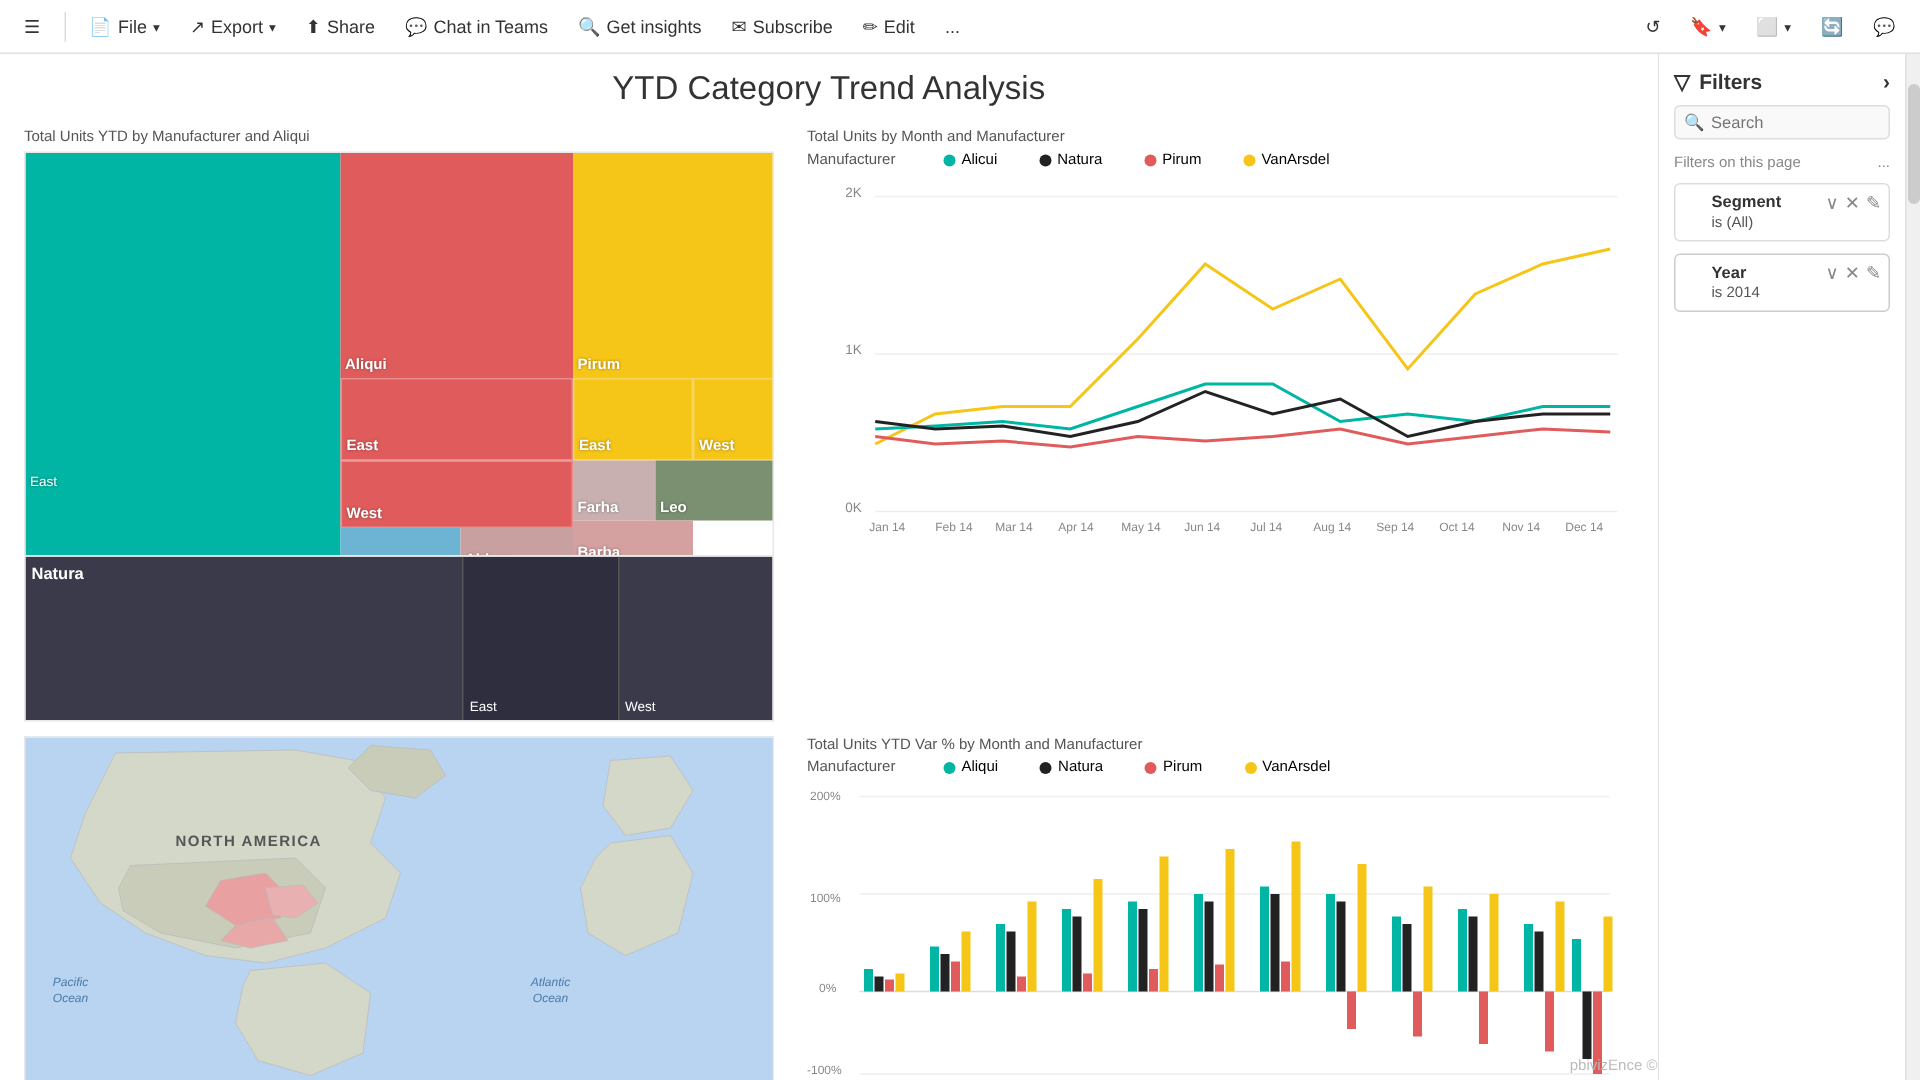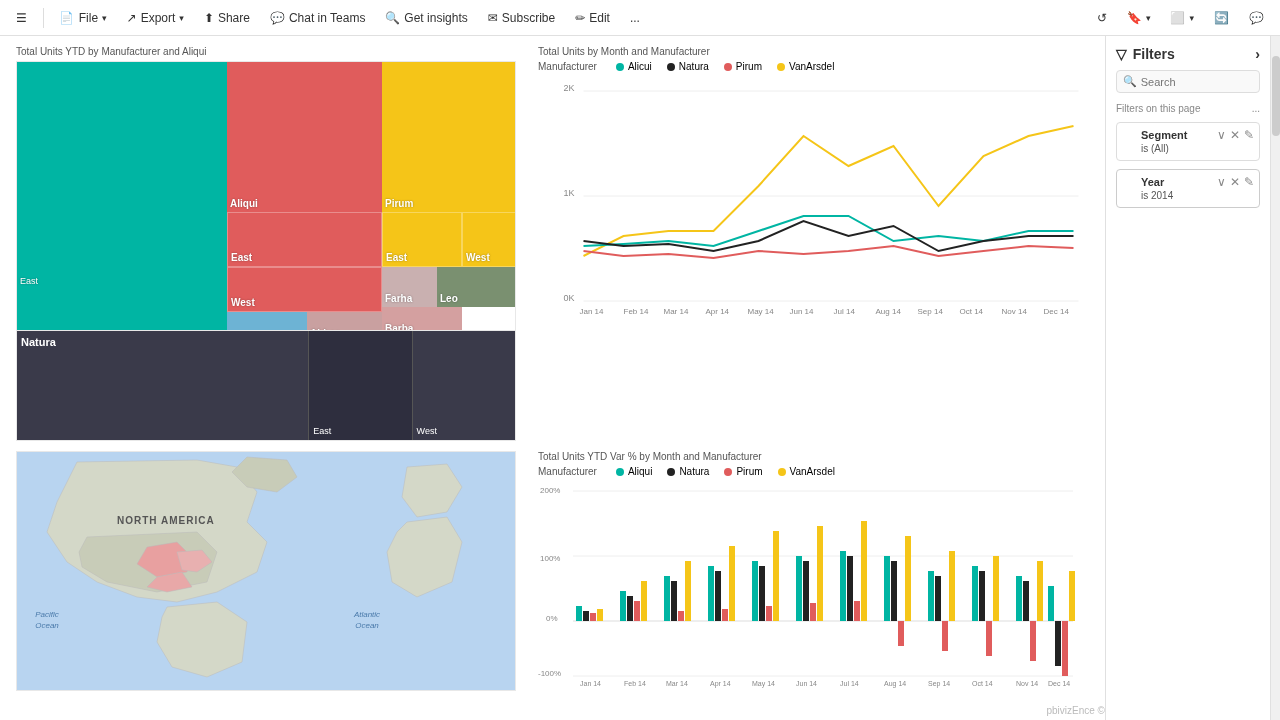--- a/index.html
+++ b/index.html
@@ -49,21 +49,21 @@
     }
     .treemap-cell {
       position: absolute; display: flex; flex-direction: column;
       justify-content: flex-end; padding: 3px; overflow: hidden; cursor: pointer;
     }
     .treemap-cell span {
       font-size: 10px; color: #fff; font-weight: 600; line-height: 1.1;
       text-shadow: 0 0 2px rgba(0,0,0,0.4);
     }
     .treemap-cell .sub { font-size: 9px; font-weight: 400; }
-    .legend { display: flex; gap: 15px; margin-bottom: 4px; flex-wrap: wrap; }
+    .legend { display: flex; gap: 28px; margin-bottom: 4px; flex-wrap: wrap; }
     .legend-item { display: flex; align-items: center; gap: 4px; font-size: 10px; }
     .legend-dot { width: 8px; height: 8px; border-radius: 50%; }
 
     .chart-svg { width: 100%; }
 
     
     #map-area {
       width: 500px; height: 240px; position: relative; overflow: hidden;
       border: 1px solid #e8e8e8; background: #b8d4f0;
     }
@@ -176,20 +176,21 @@
       </button>
     <button class="toolbar-btn">
         <span>💬</span>
       </button>
   </div>
 </div>
 
 <div id="main-layout">
 
   <div id="content">
+    <div id="page-title">YTD Category Trend Analysis</div>
 
     <div class="charts-grid">
 
       <div class="chart-panel">
         <div class="chart-label">Total Units YTD by Manufacturer and Aliqui</div>
         <div id="treemap">
 
           <div class="treemap-cell" style="left:0;top:0;width:210px;height:305px;background:#00b5a3;">
 
             <span class="sub" style="position:absolute;bottom:80px;left:3px;">East</span>

